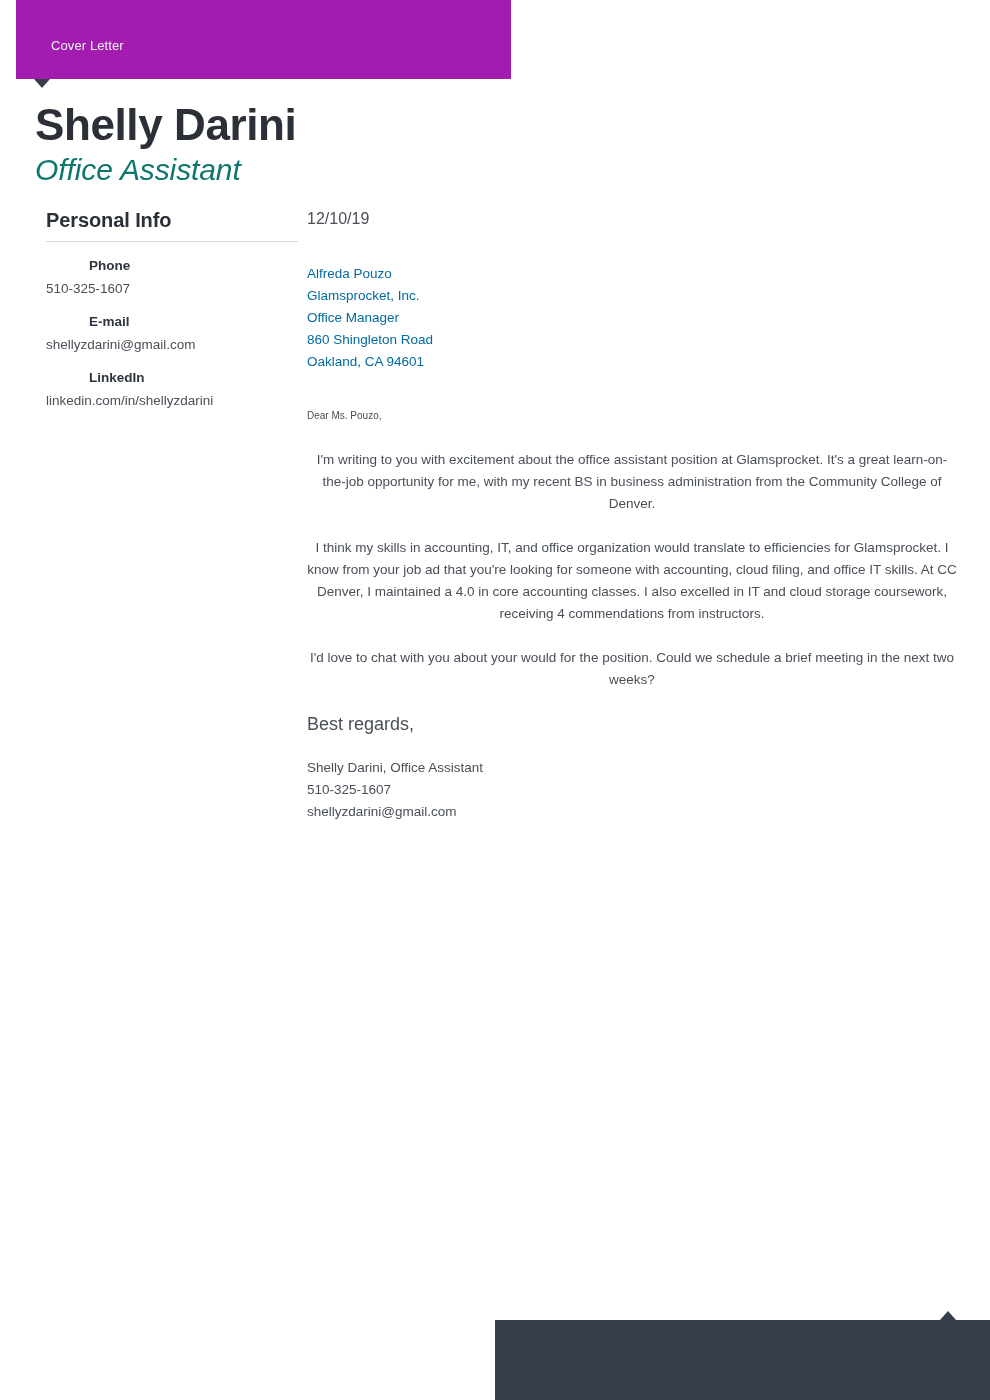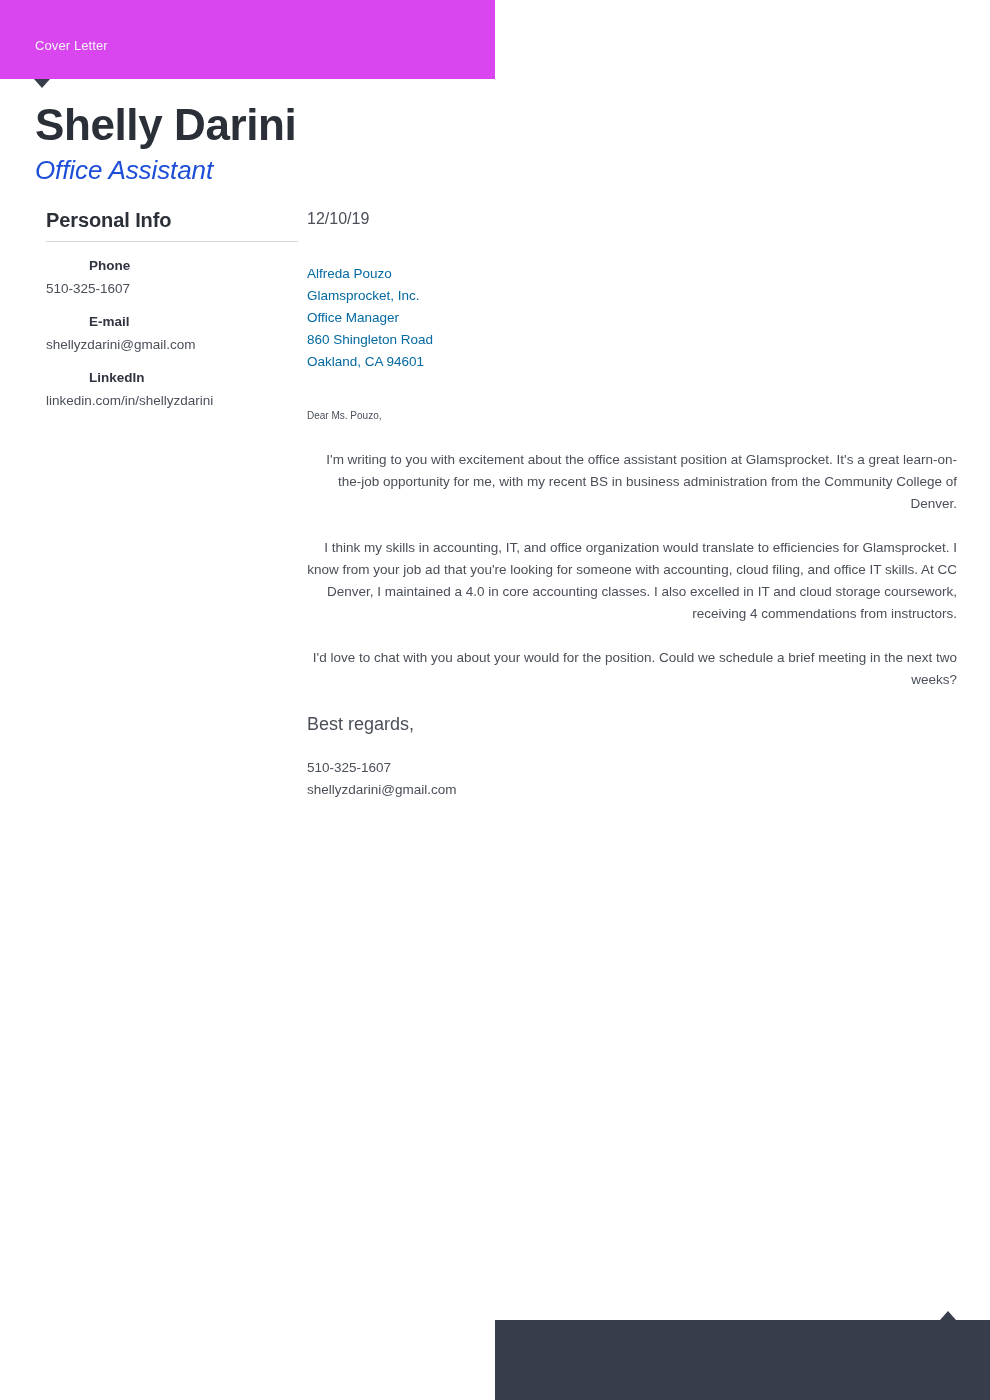--- a/index.html
+++ b/index.html
@@ -22,24 +22,24 @@
     position: relative;
     width: 990px;
     height: 1400px;
     background: #ffffff;
   }
 
   
   .header-band {
     position: absolute;
     top: 0;
-    left: 0;
+    left: 16px;
     width: 495px;
     height: 79px;
-    background: #d946ef;
+    background: #a21caf;
     padding-left: 23px;
   }
   .header-band-label {
     position: absolute;
     left: 35px;
     top: 38px;
     font-size: 13px;
     line-height: 16px;
     color: #f2f3f5;
     letter-spacing: 0.1px;
@@ -67,25 +67,25 @@
   .name-title {
     margin: 0;
     font-size: 44px;
     line-height: 52px;
     font-weight: bold;
     color: #2b2f38;
     letter-spacing: -0.4px;
   }
   .job-title {
     margin: 4px 0 0 0;
-    font-size: 26px;
+    font-size: 30px;
     line-height: 30px;
     font-style: italic;
     font-weight: normal;
-    color: #1d4ed8;
+    color: #0f766e;
     letter-spacing: -0.1px;
   }
 
   
   .sidebar {
     position: absolute;
     left: 46px;
     top: 207px;
     width: 252px;
   }
@@ -149,21 +149,21 @@
     margin-top: 32px;
     font-size: 10px;
     line-height: 22px;
     color: #4a4f58;
   }
   .body-par {
     margin-top: 22px;
     font-size: 13.5px;
     line-height: 22px;
     color: #4a4f58;
-    text-align: right;
+    text-align: center;
   }
   .signoff {
     margin-top: 22px;
     font-size: 18px;
     line-height: 22px;
     color: #4a4f58;
   }
   .signature {
     margin-top: 22px;
   }
@@ -245,20 +245,21 @@
 
     <p class="body-par">I'm writing to you with excitement about the office assistant position at Glamsprocket. It's a great learn-on-the-job opportunity for me, with my recent BS in business administration from the Community College of Denver.</p>
 
     <p class="body-par">I think my skills in accounting, IT, and office organization would translate to efficiencies for Glamsprocket. I know from your job ad that you're looking for someone with accounting, cloud filing, and office IT skills. At CC Denver, I maintained a 4.0 in core accounting classes. I also excelled in IT and cloud storage coursework, receiving 4 commendations from instructors.</p>
 
     <p class="body-par">I'd love to chat with you about your would for the position. Could we schedule a brief meeting in the next two weeks?</p>
 
     <div class="signoff">Best regards,</div>
 
     <div class="signature">
+      <div class="signature-line">Shelly Darini, Office Assistant</div>
       <div class="signature-line">510-325-1607</div>
       <div class="signature-line">shellyzdarini@gmail.com</div>
     </div>
 
   </div>
 
   <div class="footer-notch"></div>
   <div class="footer-band"></div>
 
 </div>

